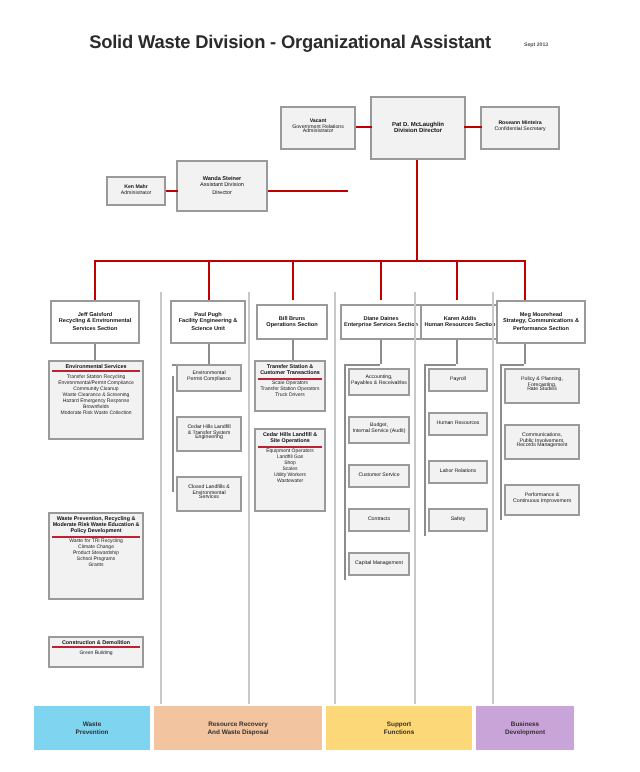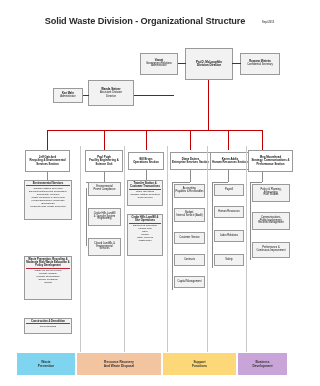--- a/index.html
+++ b/index.html
@@ -124,21 +124,21 @@
     line-height: 1.3;
     color: #33302e;
     display: block;
   }
 </style>
 </head>
 <body>
 
 <div id="chart">
 
-  <div class="title">Solid Waste Division - Organizational Structure</div>
+  <div class="title">Solid Waste Division - Organizational Assistant</div>
   <div class="datestamp">Sept 2013</div>
 
   <div class="box t30 bold" style="left:185px; top:48px; width:48px; height:32px;">
     <span class="ln b">Pat D. McLaughlin</span>
     <span class="ln">Division Director</span>
   </div>
 
   <div class="box t26" style="left:140px; top:53px; width:38px; height:22px;">
     <span class="ln b">Vacant</span>
     <span class="ln">Government Relations</span>

